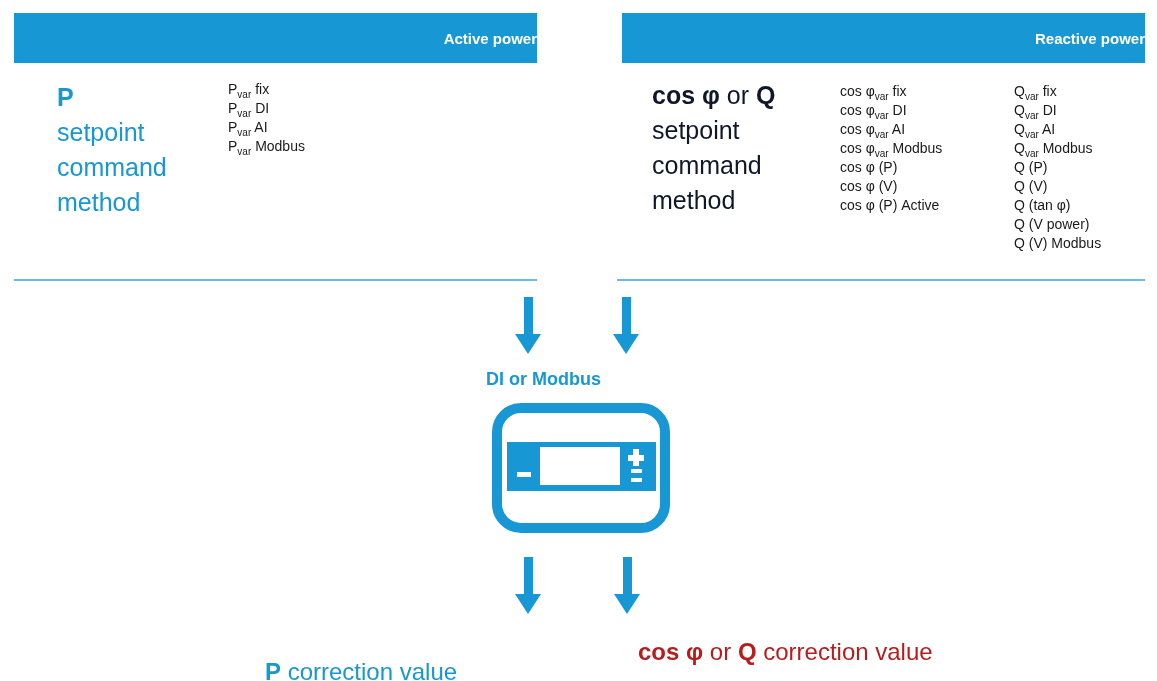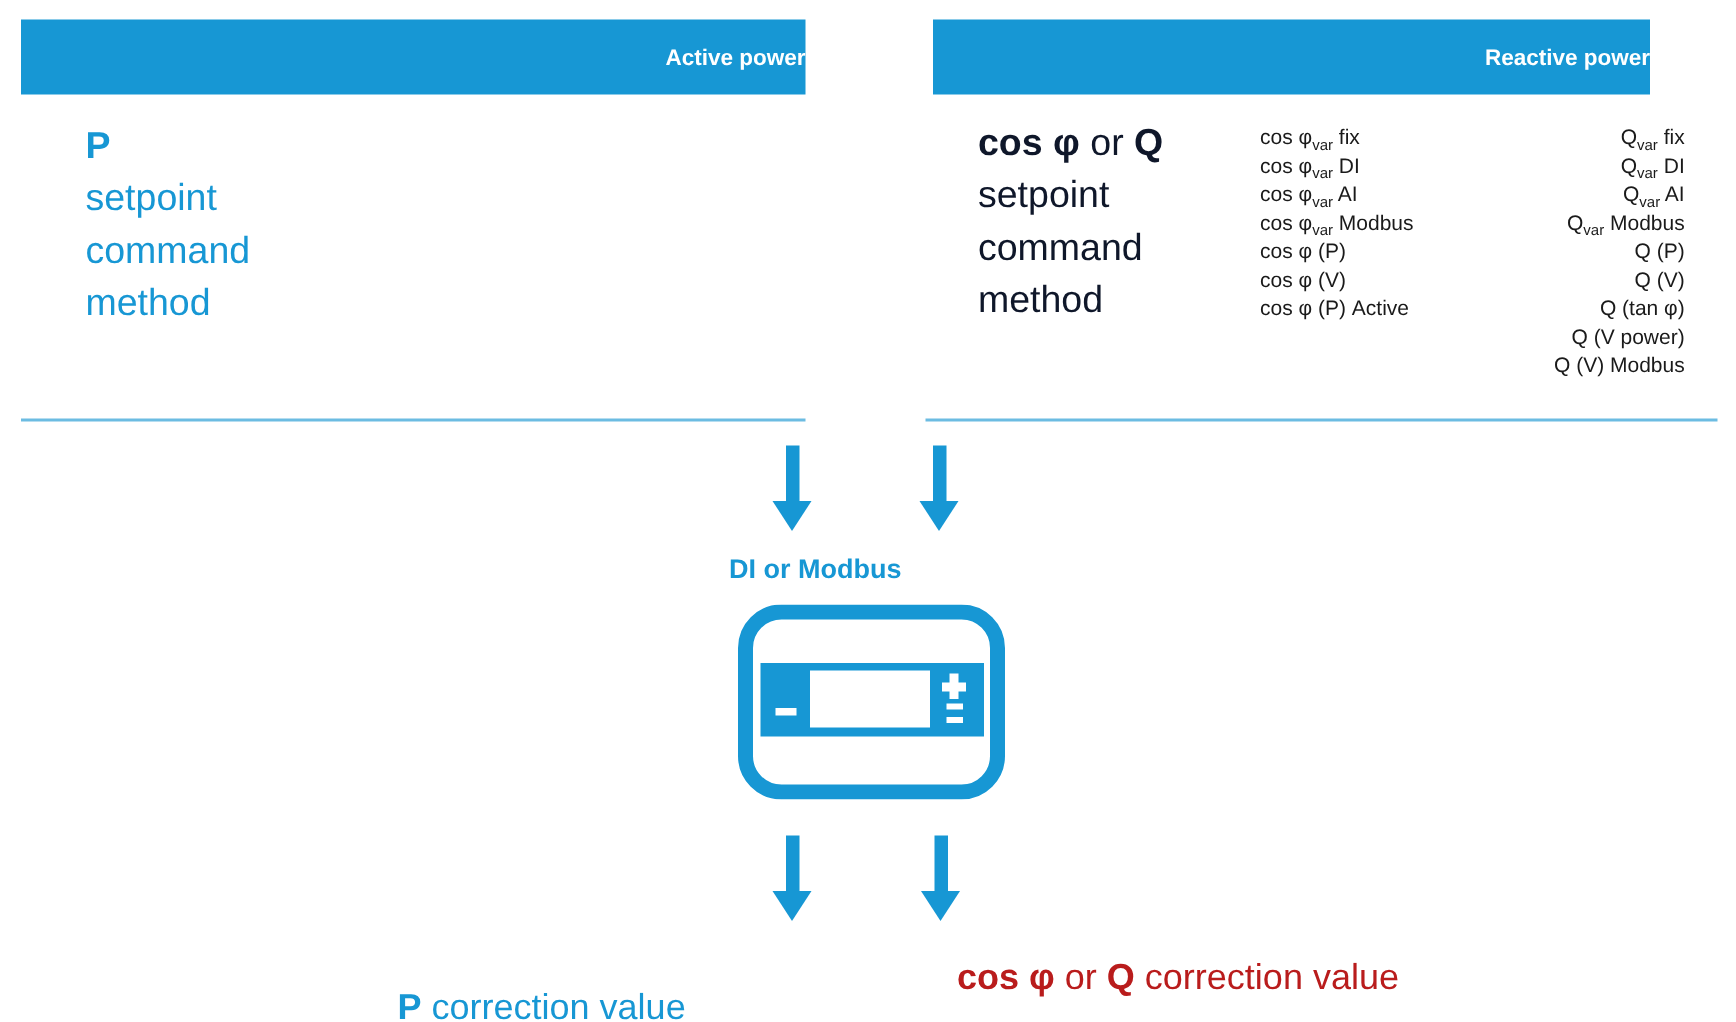--- a/index.html
+++ b/index.html
@@ -6,21 +6,21 @@
   .canvas{
     position:relative;width:1157px;height:681px;background:#ffffff;
     font-family:"Liberation Sans",sans-serif;overflow:hidden;
   }
   .abs{position:absolute;}
   .hdr{
     height:50px;display:flex;align-items:center;justify-content:flex-end;
     color:#ffffff;font-size:15px;font-weight:bold;
   }
   .hdr-left{left:14px;top:13px;width:523px;}
-  .hdr-right{left:622px;top:13px;width:478px;}
+  .hdr-right{left:622px;top:13px;width:523px;}
   .title{
     font-size:25px;line-height:35px;white-space:nowrap;
   }
   .title .b{font-weight:bold;}
   .mlist{
     font-size:14px;line-height:19px;color:#1a1a1a;white-space:nowrap;
   }
   .mlist sub{font-size:10px;line-height:0;}
   .divider{height:2px;}
   .arrow{width:26px;}
@@ -50,41 +50,47 @@
     <span>Reactive power</span>
   </div>
 
   <div class="abs title" style="left:57px;top:80px;color:#1797d4;">
     <div><span class="b">P</span></div>
     <div>setpoint</div>
     <div>command</div>
     <div>method</div>
   </div>
 
+  <div class="abs mlist" style="left:228px;top:80px;">
+    <div><span>P</span><sub>var</sub><span> fix</span></div>
+    <div><span>P</span><sub>var</sub><span> DI</span></div>
+    <div><span>P</span><sub>var</sub><span> AI</span></div>
+    <div><span>P</span><sub>var</sub><span> Modbus</span></div>
+  </div>
 
   <div class="abs title" style="left:652px;top:78px;color:#0f172a;">
     <div>
       <span class="b">cos φ</span><span> or </span><span class="b">Q</span>
     </div>
     <div>setpoint</div>
     <div>command</div>
     <div>method</div>
   </div>
 
   <div class="abs mlist" style="left:840px;top:82px;">
     <div><span>cos φ</span><sub>var</sub><span> fix</span></div>
     <div><span>cos φ</span><sub>var</sub><span> DI</span></div>
     <div><span>cos φ</span><sub>var</sub><span> AI</span></div>
     <div><span>cos φ</span><sub>var</sub><span> Modbus</span></div>
     <div><span>cos φ (P)</span><sub></sub><span></span></div>
     <div><span>cos φ (V)</span><sub></sub><span></span></div>
     <div><span>cos φ (P) Active</span><sub></sub><span></span></div>
   </div>
 
-  <div class="abs mlist" style="left:1036px;top:82px;text-align:right;">
+  <div class="abs mlist" style="left:1014px;top:82px;">
     <div><span>Q</span><sub>var</sub><span> fix</span></div>
     <div><span>Q</span><sub>var</sub><span> DI</span></div>
     <div><span>Q</span><sub>var</sub><span> AI</span></div>
     <div><span>Q</span><sub>var</sub><span> Modbus</span></div>
     <div><span>Q (P)</span><sub></sub><span></span></div>
     <div><span>Q (V)</span><sub></sub><span></span></div>
     <div><span>Q (tan φ)</span><sub></sub><span></span></div>
     <div><span>Q (V power)</span><sub></sub><span></span></div>
     <div><span>Q (V) Modbus</span><sub></sub><span></span></div>
   </div>

